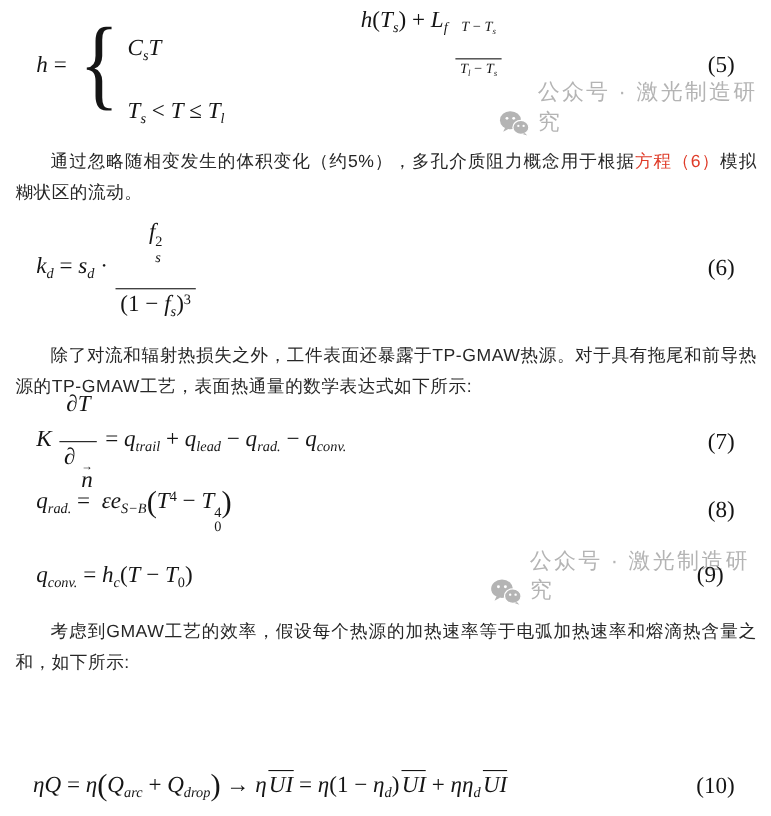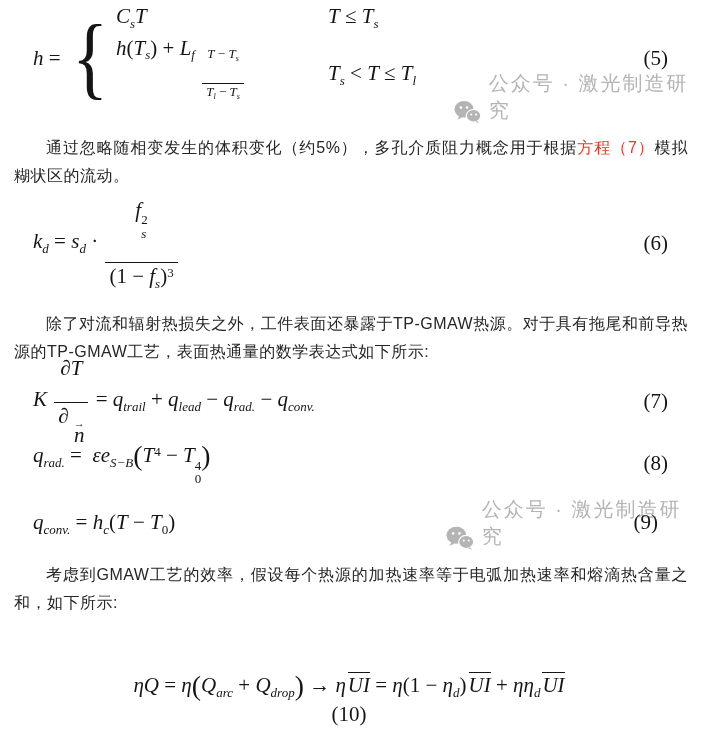--- a/index.html
+++ b/index.html
@@ -97,21 +97,20 @@
 </style>
 </head>
 <body>
 
 <div class="eq-section" style="top:10px;height:96px;">
   <div class="math pw">
     <span class="pw-lhs"><span class="mv">h</span><span class="mr"> = </span></span>
     <span class="pw-brace">{</span>
     <div class="pw-rows">
       <span class="pw-expr"><span class="mv">C</span><sub class="msb">s</sub><span class="mv">T</span></span>
-      <span class="pw-cond"><span class="mv">T</span><span class="mr"> ≤ </span><span class="mv">T</span><sub class="msb">s</sub></span>
       <span class="pw-expr"><span class="mv">h</span><span class="mr">(</span><span class="mv">T</span><sub class="msb">s</sub><span class="mr">) + </span><span class="mv">L</span><sub class="msb">f</sub><span class="mr"> </span><span class="mfrac small"><span class="fnum"><span class="mv">T</span><span class="mr"> − </span><span class="mv">T</span><sub class="msb">s</sub></span><span class="fden"><span class="mv">T</span><sub class="msb">l</sub><span class="mr"> − </span><span class="mv">T</span><sub class="msb">s</sub></span></span></span>
       <span class="pw-cond"><span class="mv">T</span><sub class="msb">s</sub><span class="mr"> &lt; </span><span class="mv">T</span><span class="mr"> ≤ </span><span class="mv">T</span><sub class="msb">l</sub></span>
     </div>
   </div>
   <div class="eqnum">(5)</div>
 </div>
 
 <div class="watermark wm1">
   <svg width="28" height="24" viewBox="0 0 28 24">
     <ellipse cx="10.5" cy="9.2" rx="10" ry="8.6" fill="#b4b4b4"></ellipse>
@@ -119,21 +118,21 @@
     <circle cx="7.2" cy="7.4" r="1.35" fill="#ffffff"></circle>
     <circle cx="13.6" cy="7.4" r="1.35" fill="#ffffff"></circle>
     <ellipse cx="20.4" cy="16" rx="7.6" ry="6.6" fill="#b4b4b4" stroke="#ffffff" stroke-width="1.2"></ellipse>
     <path d="M24.2 21.4 L26.4 23.8 L22 22.2 Z" fill="#b4b4b4"></path>
     <circle cx="18" cy="14.6" r="1.1" fill="#ffffff"></circle>
     <circle cx="23" cy="14.6" r="1.1" fill="#ffffff"></circle>
   </svg>
   <span>公众号 · 激光制造研究</span>
 </div>
 
-<p class="para" style="top:134px;"><span>通过忽略随相变发生的体积变化（约5%），多孔介质阻力概念用于根据</span><a class="eqref">方程（7）</a><span>模拟糊状区的流动。</span></p>
+<p class="para" style="top:134px;"><span>通过忽略随相变发生的体积变化（约5%），多孔介质阻力概念用于根据</span><a class="eqref">方程（6）</a><span>模拟糊状区的流动。</span></p>
 
 <div class="eq-section" style="top:212px;height:62px;">
   <div class="math"><span class="mv">k</span><sub class="msb">d</sub><span class="mr"> = </span><span class="mv">s</span><sub class="msb">d</sub><span class="mr"> · </span><span class="mfrac"><span class="fnum"><span class="mv">f</span><span class="mss"><span class="mss-t dig">2</span><span class="mss-b">s</span></span></span><span class="fden"><span class="mr">(1 − </span><span class="mv">f</span><sub class="msb">s</sub><span class="mr">)</span><sup class="msp dig">3</sup></span></span></div>
   <div class="eqnum">(6)</div>
 </div>
 
 <p class="para" style="top:310px;">除了对流和辐射热损失之外，工件表面还暴露于TP-GMAW热源。对于具有拖尾和前导热源的TP-GMAW工艺，表面热通量的数学表达式如下所示:</p>
 
 <div class="eq-section" style="top:371px;height:60px;">
   <div class="math"><span class="mv">K</span><span class="mr"> </span><span class="mfrac"><span class="fnum"><span class="mr">∂</span><span class="mv">T</span></span><span class="fden"><span class="mr">∂ </span><span class="mvec"><span class="varrow">→</span><span class="mv">n</span></span></span></span><span class="mr"> = </span><span class="mv">q</span><sub class="msb">trail</sub><span class="mr"> + </span><span class="mv">q</span><sub class="msb">lead</sub><span class="mr"> − </span><span class="mv">q</span><sub class="msb">rad.</sub><span class="mr"> − </span><span class="mv">q</span><sub class="msb">conv.</sub></div>
@@ -159,16 +158,16 @@
   <span>公众号 · 激光制造研究</span>
 </div>
 
 <div class="eq-section" style="top:503px;height:38px;">
   <div class="math"><span class="mv">q</span><sub class="msb">conv.</sub><span class="mr"> = </span><span class="mv">h</span><sub class="msb">c</sub><span class="mr">(</span><span class="mv">T</span><span class="mr"> − </span><span class="mv">T</span><sub class="msb dig">0</sub><span class="mr">)</span></div>
   <div class="eqnum" style="margin-right:10px;">(9)</div>
 </div>
 
 <p class="para" style="top:561px;">考虑到GMAW工艺的效率，假设每个热源的加热速率等于电弧加热速率和熔滴热含量之和，如下所示:</p>
 
-<div class="eq-section" style="top:670px;left:30px;height:44px;flex-direction:column;">
+<div class="eq-section" style="top:692px;left:30px;height:44px;">
   <div class="math"><span class="mv">η</span><span class="mv">Q</span><span class="mr"> = </span><span class="mv">η</span><span class="mbp">(</span><span class="mv">Q</span><sub class="msb">arc</sub><span class="mr"> + </span><span class="mv">Q</span><sub class="msb">drop</sub><span class="mbp">)</span><span class="mr"> → </span><span class="mv">η</span><span class="mover"><span class="mv">U</span><span class="mv">I</span></span><span class="mr"> = </span><span class="mv">η</span><span class="mr">(1 − </span><span class="mv">η</span><sub class="msb">d</sub><span class="mr">)</span><span class="mover"><span class="mv">U</span><span class="mv">I</span></span><span class="mr"> + </span><span class="mv">η</span><span class="mv">η</span><sub class="msb">d</sub><span class="mover"><span class="mv">U</span><span class="mv">I</span></span></div>
   <div class="eqnum">(10)</div>
 </div>
 
 </body></html>

